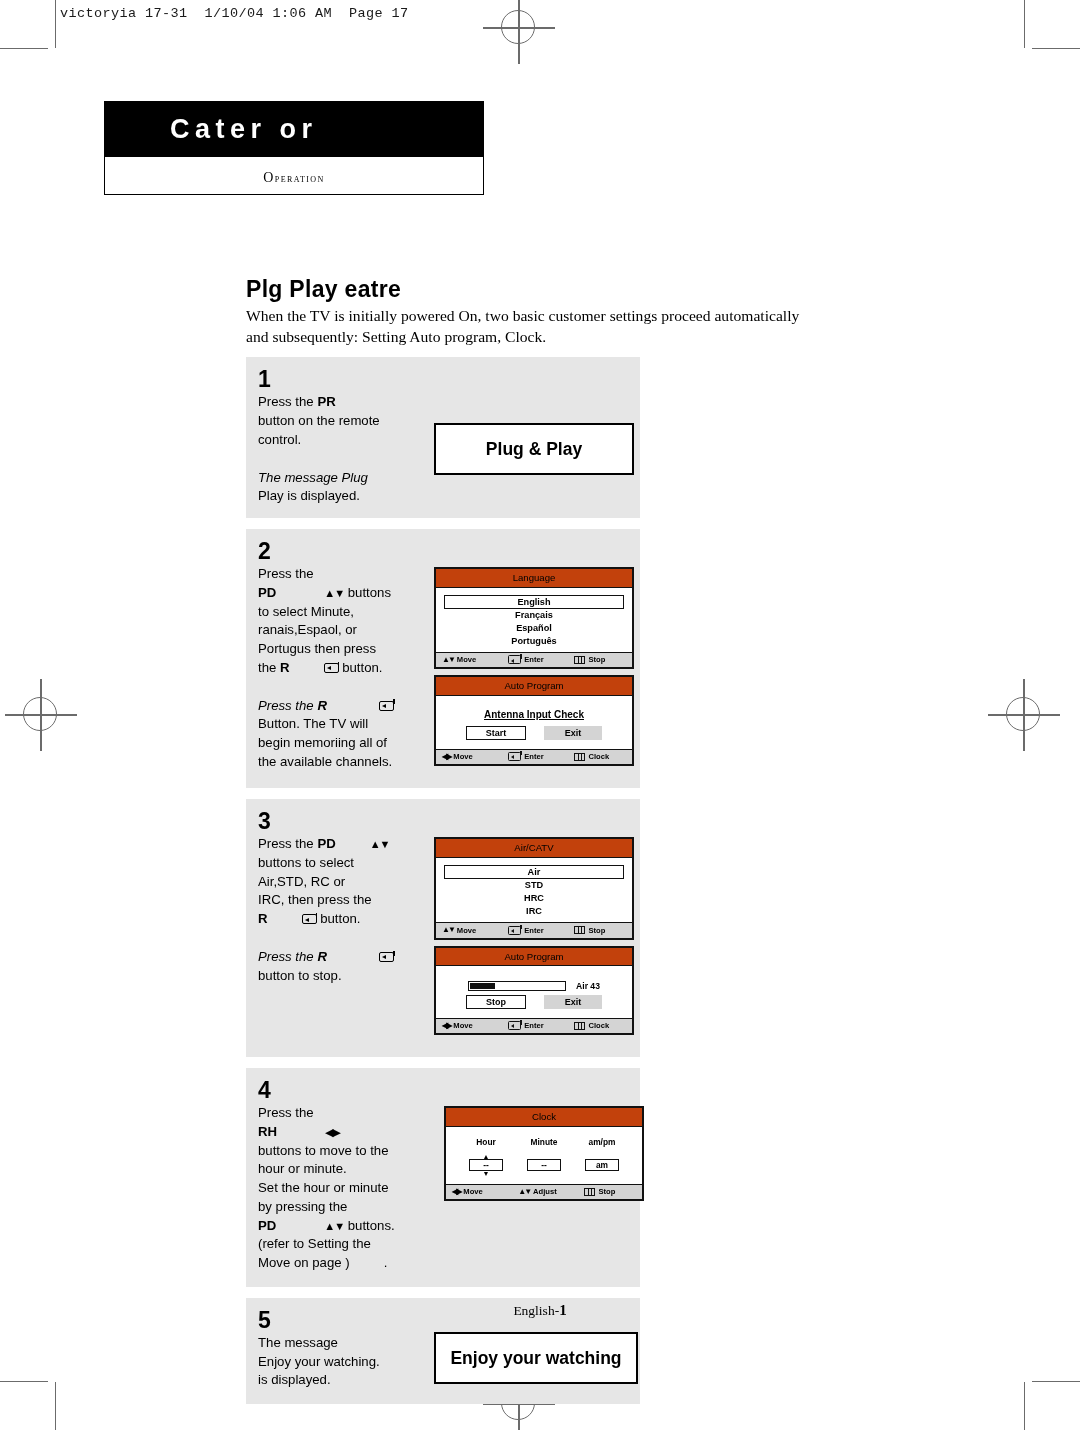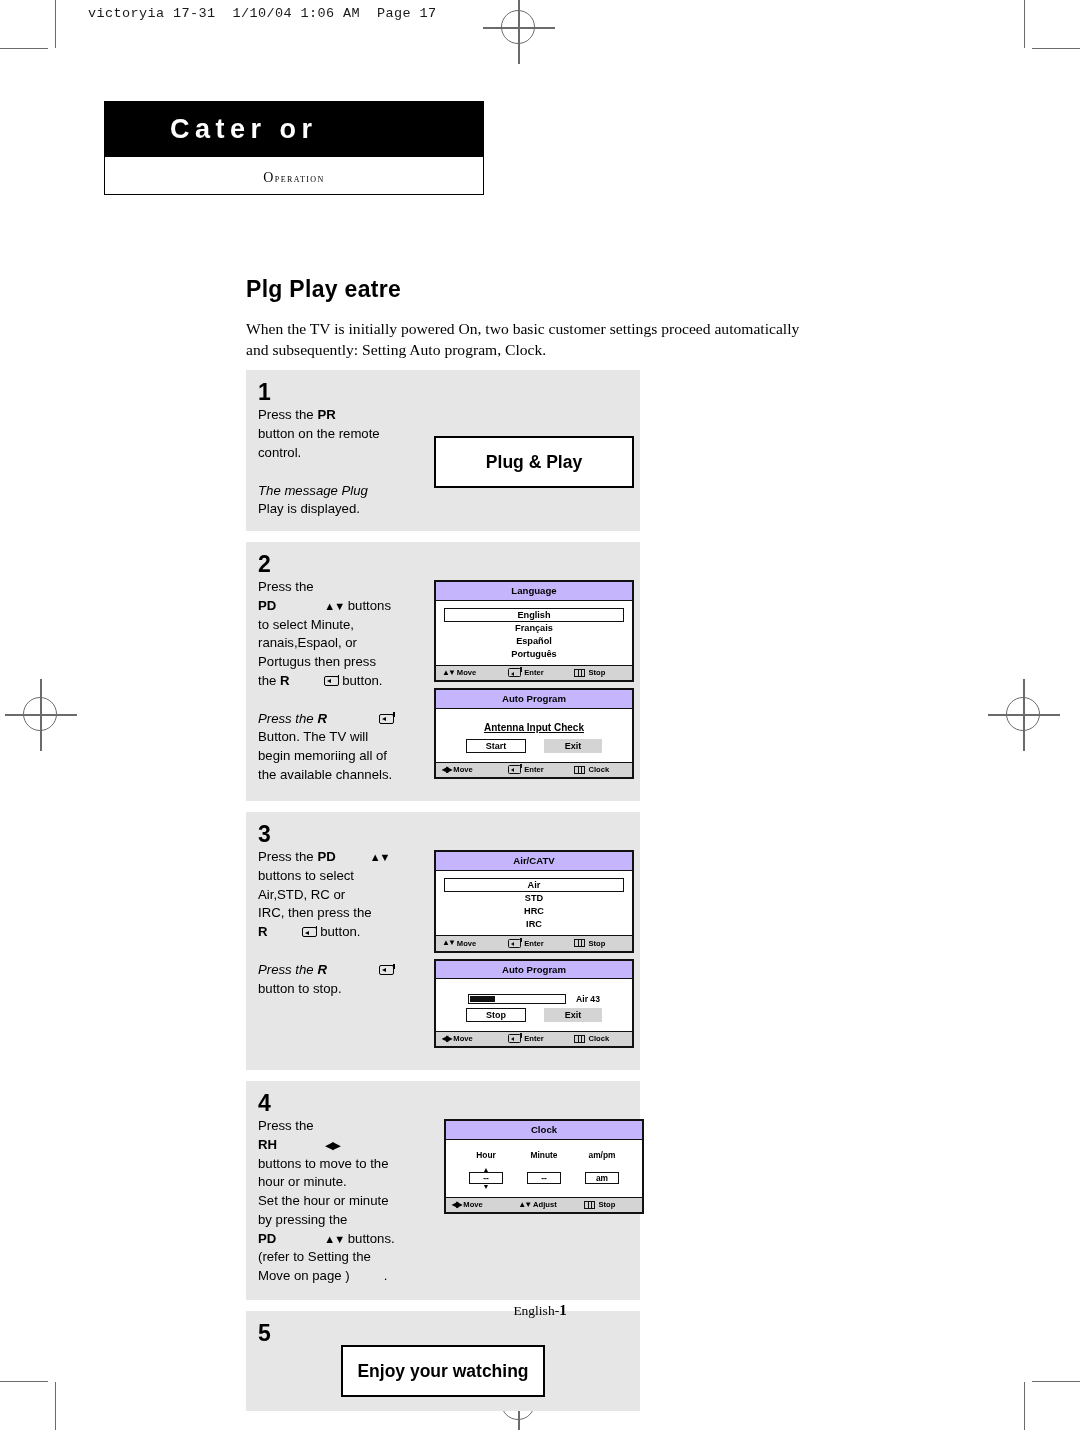--- a/index.html
+++ b/index.html
@@ -38,21 +38,21 @@
     width: 72px; height: 1.2px; background: #6b6b6b;
   }
   .reg-mark .v {
     position: absolute; left: 35.4px; top: 0;
     width: 1.2px; height: 72px; background: #6b6b6b;
   }
 
   
   .slug {
     position: absolute;
-    left: 88px;
+    left: 60px;
     top: 6px;
     font-family: "Liberation Mono", "DejaVu Sans Mono", monospace;
     font-size: 13.5px;
     letter-spacing: 0.4px;
     color: #1a1a1a;
     white-space: pre;
   }
 
   
   .title-block {
@@ -98,21 +98,21 @@
   .content {
     position: absolute;
     left: 246px;
     top: 276px;
     width: 394px;
   }
   .section-heading {
     font-size: 23px;
     font-weight: bold;
     letter-spacing: 0.3px;
-    margin: 0 0 16px 0;
+    margin: 0 0 3px 0;
   }
   .intro {
     font-family: "Liberation Serif", serif;
     font-size: 15.6px;
     line-height: 1.32;
     margin: 0 0 10px 0;
     width: 556px;
   }
 
   
@@ -186,24 +186,24 @@
   
   .osd {
     border: 2.2px solid #111;
     background: #ffffff;
     width: 200px;
     box-sizing: border-box;
     font-size: 8.6px;
     margin-bottom: 6px;
   }
   .osd-title {
-    background: #c4b5fd;
+    background: #c2410c;
     border-bottom: 1.4px solid #111;
     text-align: center;
-    font-weight: bold;
+    font-weight: normal;
     font-size: 9.6px;
     padding: 3px 0 3.5px 0;
   }
   .osd-body {
     padding: 7px 8px 5px 8px;
     text-align: center;
     border-radius: 26px;
   }
   .osd-item {
     font-weight: bold;
@@ -601,20 +601,25 @@
             </div>
           </div>
 
         </div>
       </div>
     </div>
 
     <div class="step" style="padding-bottom:14px;">
       <div class="step-num">5</div>
       <div class="step-inner">
+        <div class="step-text step-body">
+          <p>The message</p>
+          <p>Enjoy your watching.</p>
+          <p>is displayed.</p>
+        </div>
         <div class="step-right">
           <div class="msg-box" style="width:200px; height:48px; margin-top:-2px;">
             <span>Enjoy your watching</span>
           </div>
         </div>
       </div>
     </div>
 
   </div>
 

